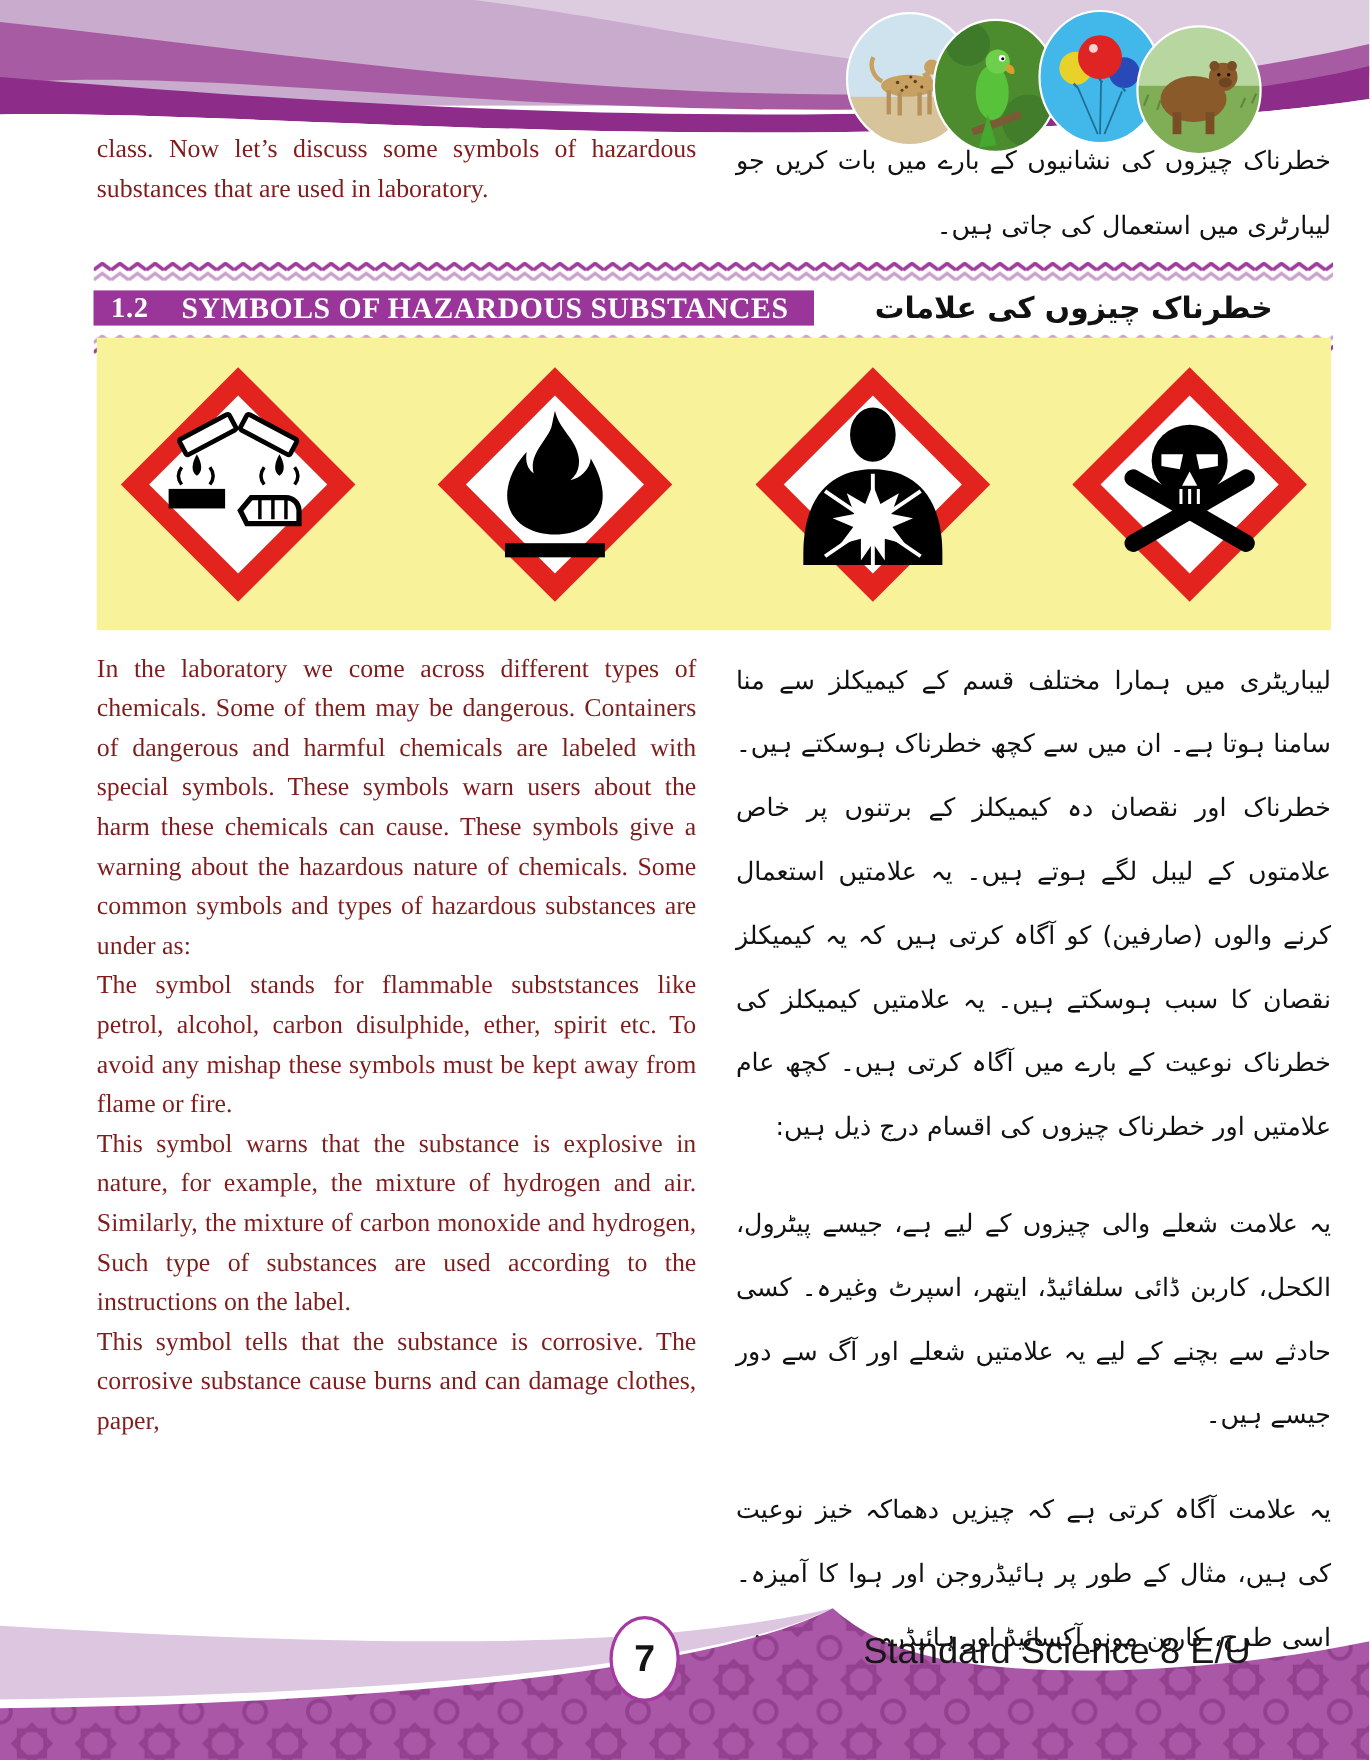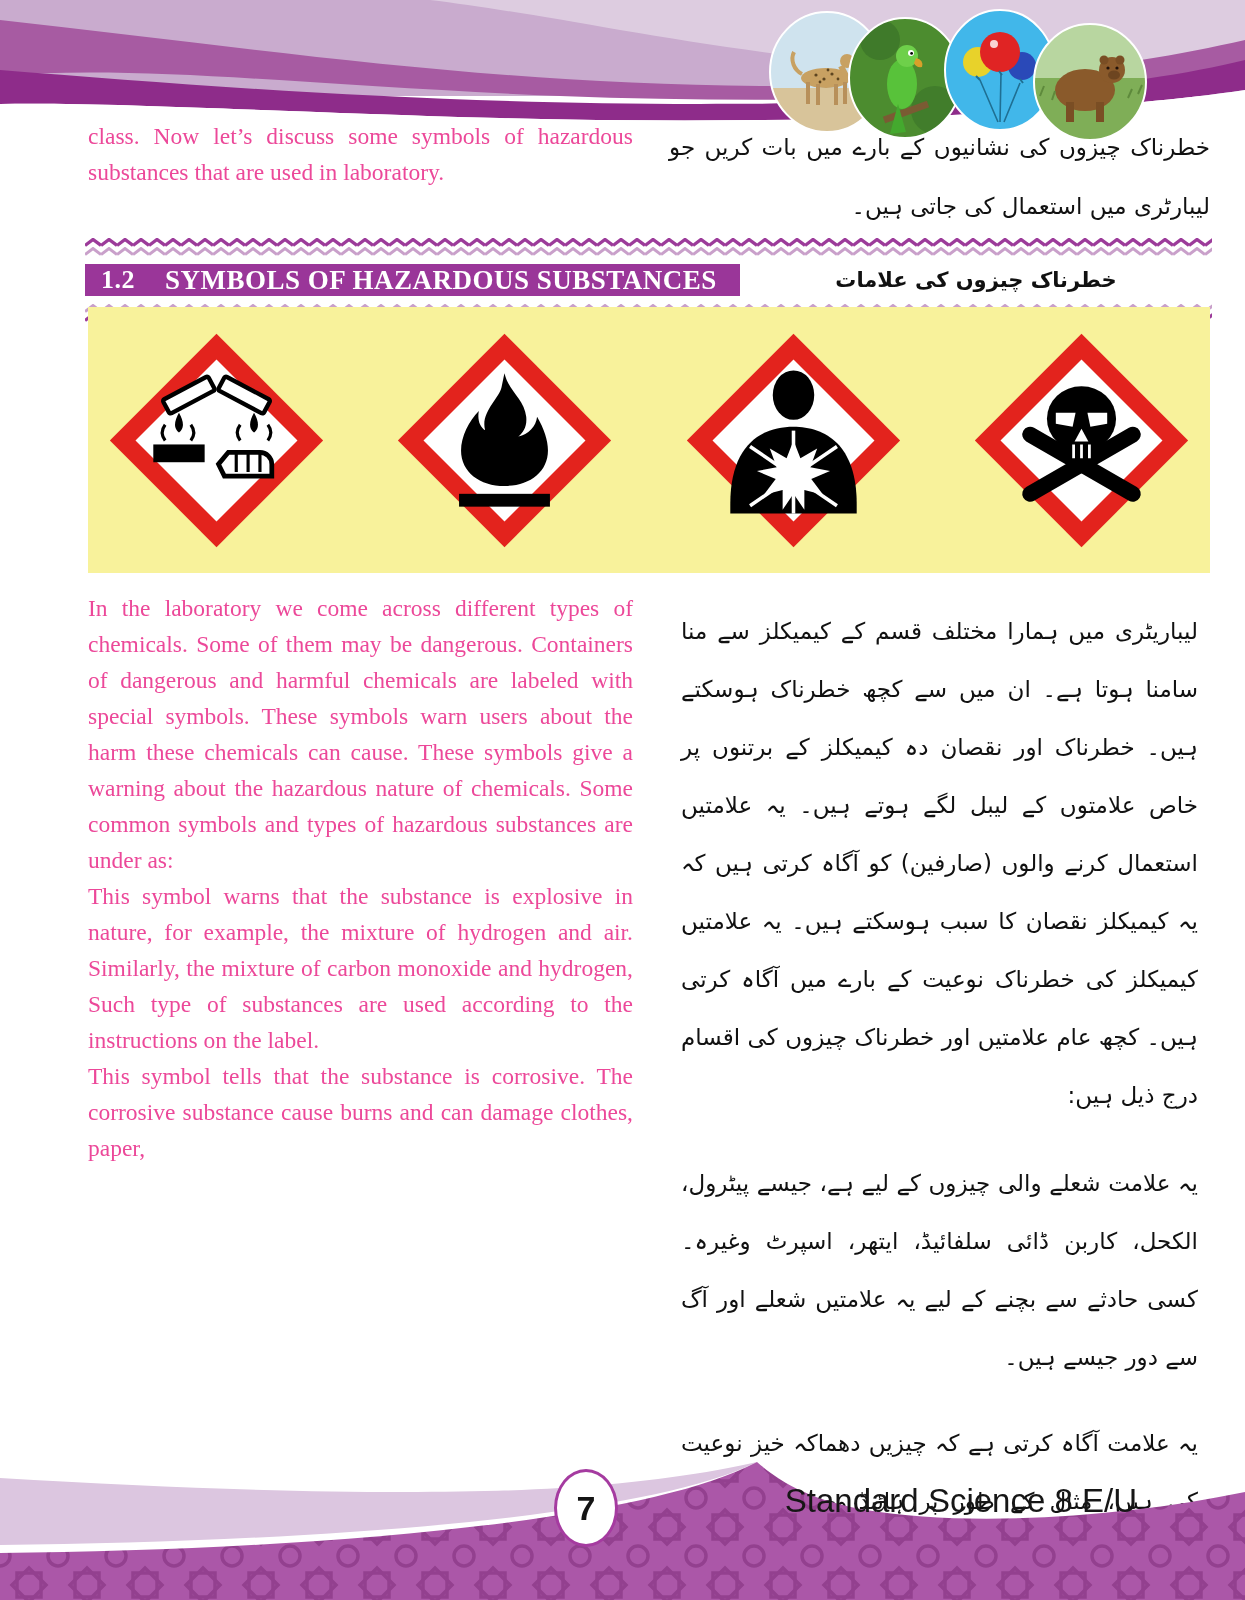--- a/index.html
+++ b/index.html
@@ -5,47 +5,47 @@
   html,body{margin:0;padding:0;background:#ffffff;}
   #page{position:relative;width:1245px;height:1600px;background:#ffffff;overflow:hidden;
         font-family:"Liberation Serif",serif;}
 
   
   .header-art{position:absolute;top:0;left:0;width:1245px;height:150px;}
 
   
   .intro{position:absolute;top:118px;left:88px;width:1122px;display:grid;
          grid-template-columns:545px 1fr;column-gap:36px;}
-  .en-text{font-size:23.5px;line-height:36px;text-align:justify;color:#ec4899;}
+  .en-text{font-size:23.5px;line-height:36px;text-align:justify;color:#7f1d1d;}
   .ur-text{font-family:"DejaVu Sans",sans-serif;direction:rtl;text-align:justify;
            font-size:23px;line-height:58px;color:#111;}
   .intro .ur-text{line-height:59px;margin-top:4px;}
 
   
   .section-band{position:absolute;top:238px;left:85px;width:1127px;}
   .zig{display:block;width:100%;height:9px;}
   .band-mid{display:flex;align-items:center;height:46px;margin:1px 0;}
   .banner{display:flex;align-items:center;gap:30px;background:#9a3699;color:#fff;
           height:32px;width:655px;padding:0 0 0 16px;box-sizing:border-box;
           font-weight:bold;font-size:27px;letter-spacing:.5px;}
   .banner .sec-no{font-size:26px;}
   .ur-heading{flex:1;text-align:center;font-family:"DejaVu Sans",sans-serif;
-              font-weight:bold;font-size:21px;color:#111;direction:rtl;}
+              font-weight:bold;font-size:27px;color:#111;direction:rtl;}
 
   
   .hazard-panel{position:absolute;top:307px;left:88px;width:1122px;height:266px;
                 background:#f8f29b;display:flex;justify-content:space-between;
                 align-items:center;padding:0 10px;box-sizing:border-box;}
   .hazard-panel svg{width:237px;height:237px;}
 
   
   .bodygrid{position:absolute;top:590px;left:88px;width:1122px;display:grid;
             grid-template-columns:545px 1fr;column-gap:36px;}
   .bodygrid p{margin:0;}
-  .bodygrid .ur-text p{margin:12px;}
+  .bodygrid .ur-text p{margin:0;}
   .u2{margin-top:30px !important;}
   .u3{margin-top:28px !important;}
 
   
   .footer-art{position:absolute;left:0;bottom:0;width:1245px;height:160px;}
   .page-badge{position:absolute;left:554px;top:1469px;width:58px;height:72px;
               background:#fff;border:3px solid #a53ba0;border-radius:50%;
               display:flex;align-items:center;justify-content:center;
               font-family:"Liberation Sans",sans-serif;font-weight:bold;
               font-size:34px;color:#141414;z-index:5;}
@@ -246,20 +246,21 @@
       <path d="M47 46 l10 0 -1.5 7 -8.5 -1.5 z" fill="#fff"></path>
       <path d="M73 46 l-10 0 1.5 7 8.5 -1.5 z" fill="#fff"></path>
       <path d="M60 54 l-3.5 6.5 h7 z" fill="#fff"></path>
       <path d="M56 62 v7 M60 62 v7 M64 62 v7" stroke="#fff" stroke-width="1.4"></path>
     </svg>
   </div>
 
   <div class="bodygrid">
     <div class="en-text">
       <p>In the laboratory we come across different types of chemicals. Some of them may be dangerous. Containers of dangerous and harmful chemicals are labeled with special symbols. These symbols warn users about the harm these chemicals can cause. These symbols give a warning about the hazardous nature of chemicals. Some common symbols and types of hazardous substances are under as:</p>
+      <p>The symbol stands for flammable subststances like petrol, alcohol, carbon disulphide, ether, spirit etc. To avoid any mishap these symbols must be kept away from flame or fire.</p>
       <p>This symbol warns that the substance is explosive in nature, for example, the mixture of hydrogen and air. Similarly, the mixture of carbon monoxide and hydrogen, Such type of substances are used according to the instructions on the label.</p>
       <p>This symbol tells that the substance is corrosive. The corrosive substance cause burns and can damage clothes, paper,</p>
     </div>
     <div class="ur-text" dir="rtl" lang="ur">
       <p>لیباریٹری میں ہمارا مختلف قسم کے کیمیکلز سے منا سامنا ہوتا ہے۔ ان میں سے کچھ خطرناک ہوسکتے ہیں۔ خطرناک اور نقصان دہ کیمیکلز کے برتنوں پر خاص علامتوں کے لیبل لگے ہوتے ہیں۔ یہ علامتیں استعمال کرنے والوں (صارفین) کو آگاہ کرتی ہیں کہ یہ کیمیکلز نقصان کا سبب ہوسکتے ہیں۔ یہ علامتیں کیمیکلز کی خطرناک نوعیت کے بارے میں آگاہ کرتی ہیں۔ کچھ عام علامتیں اور خطرناک چیزوں کی اقسام درج ذیل ہیں:</p>
       <p class="u2">یہ علامت شعلے والی چیزوں کے لیے ہے، جیسے پیٹرول، الکحل، کاربن ڈائی سلفائیڈ، ایتھر، اسپرٹ وغیرہ۔ کسی حادثے سے بچنے کے لیے یہ علامتیں شعلے اور آگ سے دور جیسے ہیں۔</p>
       <p class="u3">یہ علامت آگاہ کرتی ہے کہ چیزیں دھماکہ خیز نوعیت کی ہیں، مثال کے طور پر ہائیڈروجن اور ہوا کا آمیزہ۔ اسی طرح، کاربن مونو آکسائیڈ اور ہائیڈروجن کا آمیزہ۔ اس قسم کی چیزیں لیبل پر دی ہوئی ہدایات کے مطابق استعمال ہوتی ہیں۔</p>
 
     </div>
   </div>

